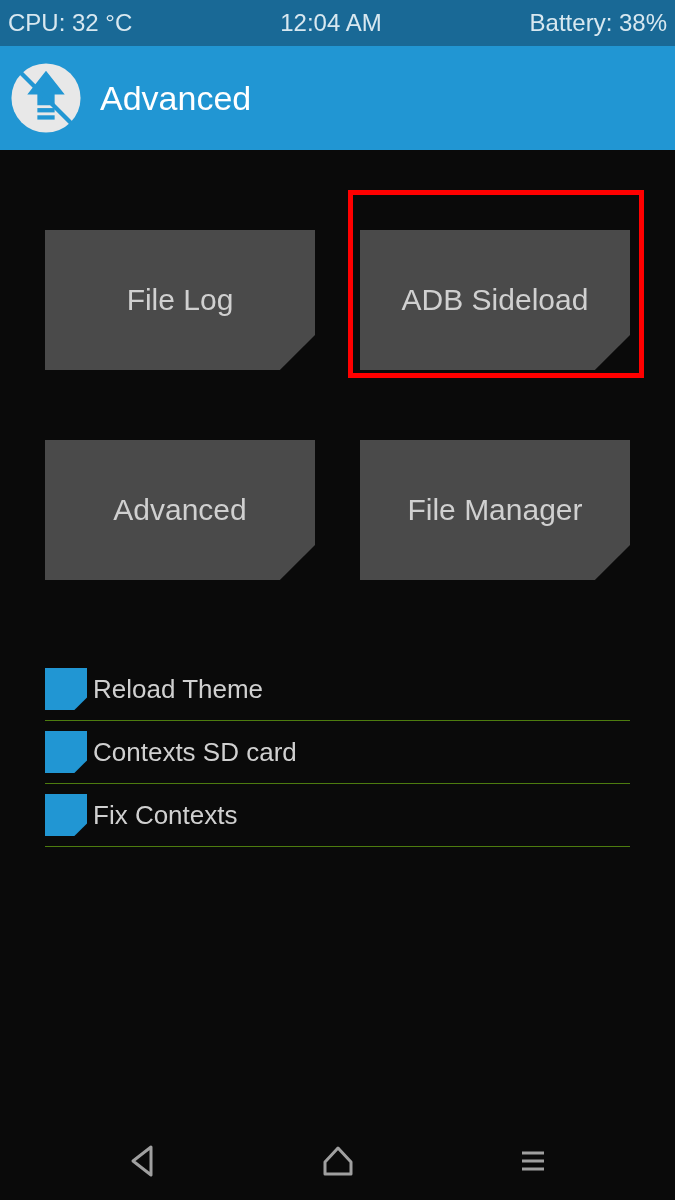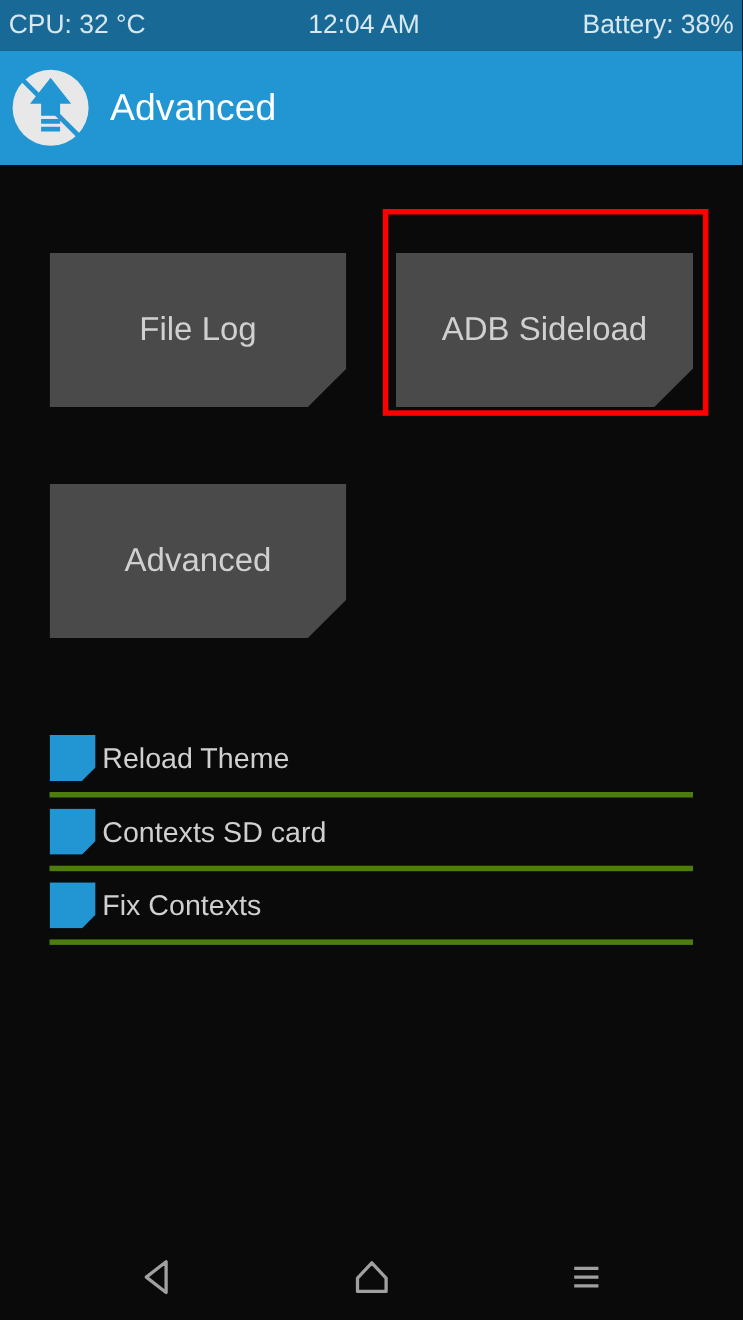--- a/index.html
+++ b/index.html
@@ -87,21 +87,21 @@
     
     .list-section {
       padding: 0;
     }
     
     .list-item {
       display: flex;
       align-items: center;
       gap: 6px;
       padding: 10px 0;
-      border-bottom: 5px solid #4d7c0f;
+      border-bottom: 1px solid #4d7c0f;
       cursor: pointer;
     }
     
     .list-icon {
       width: 42px;
       height: 42px;
       background: #2196d3;
       flex-shrink: 0;
       clip-path: polygon(0 0, 100% 0, 100% 70%, 70% 100%, 0 100%);
     }
@@ -162,20 +162,23 @@
   <div class="button-grid">
     <div class="grid-button">
       <span>File Log</span>
     </div>
     <div class="grid-button">
       <span>ADB Sideload</span>
     </div>
     <div class="grid-button">
       <span>Advanced</span>
     </div>
+    <div class="grid-button">
+      <span>File Manager</span>
+    </div>
   </div>
 
   <div class="list-section">
     <div class="list-item">
       <div class="list-icon"></div>
       <span class="list-label">Reload Theme</span>
     </div>
     <div class="list-item">
       <div class="list-icon"></div>
       <span class="list-label">Contexts SD card</span>

